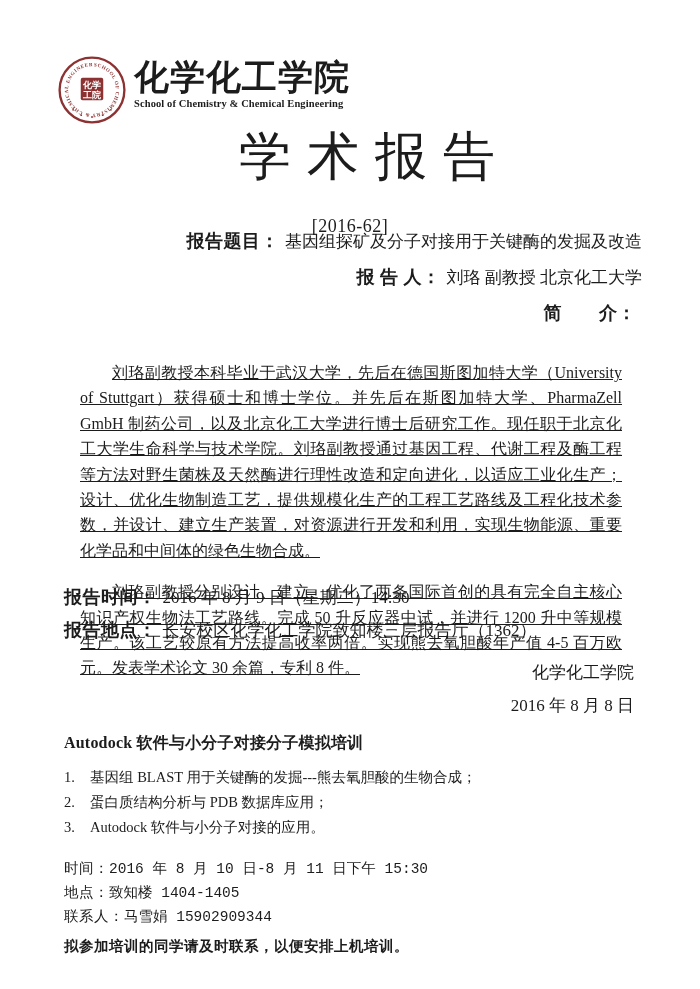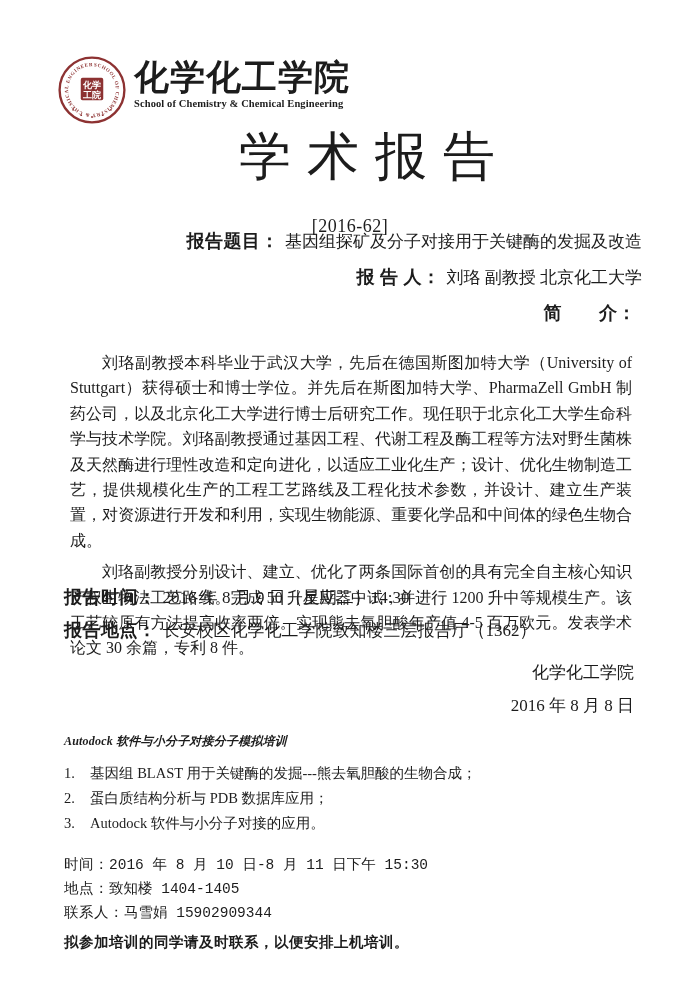--- a/index.html
+++ b/index.html
@@ -39,33 +39,33 @@
   
   .fields{position:absolute;left:64px;right:58px;top:231px;text-align:right;}
   .field-line{margin-bottom:15px;font-size:18px;line-height:21px;white-space:nowrap;}
   .field-label{font-weight:bold;letter-spacing:.5px;}
   .field-value{font-size:17px;padding-left:6px;}
   
   .intro{
     position:absolute;left:64px;right:62px;top:344px;
     font-size:16px;line-height:25.4px;text-align:justify;
   }
-  .intro p{margin:6px;text-indent:2em;}
+  .intro p{margin:16px;text-indent:2em;text-decoration:underline;}
   .intro p + p{margin-top:2px;}
   
   .schedule{position:absolute;left:64px;right:58px;top:587px;}
   .schedule .field-line{margin-bottom:12px;}
   
   .signature{
     position:absolute;right:66px;top:656px;
     text-align:right;font-size:17px;line-height:33px;
   }
   
   .training{position:absolute;left:64px;right:60px;top:733px;font-size:14.5px;}
-  .training-heading{font-weight:bold;font-size:12px;margin-bottom:11px;letter-spacing:.2px;font-style:italic;}
+  .training-heading{font-weight:bold;font-size:16px;margin-bottom:11px;letter-spacing:.2px;}
   .training-item{line-height:25px;display:flex;}
   .item-num{width:26px;flex:0 0 auto;}
   .training-details{margin-top:17px;font-family:Liberation Mono, monospace;}
   .detail-line{line-height:24px;}
   .detail-label{letter-spacing:.5px;}
   .training-note{
     margin-top:8px;font-weight:bold;letter-spacing:.5px;
   }
 </style>
 </head>

